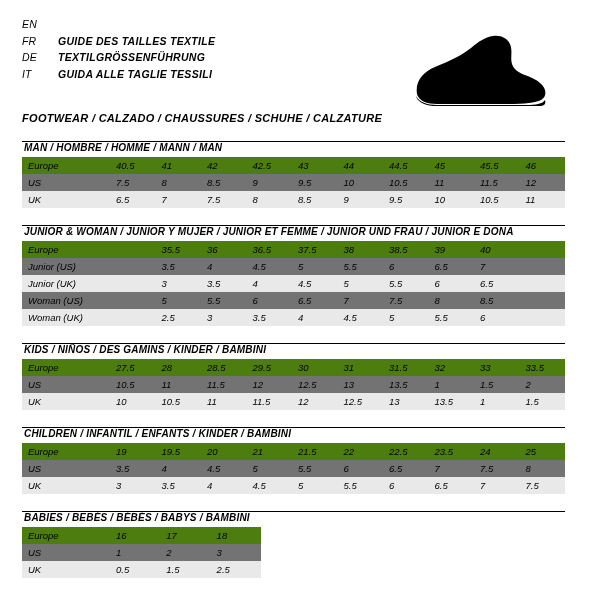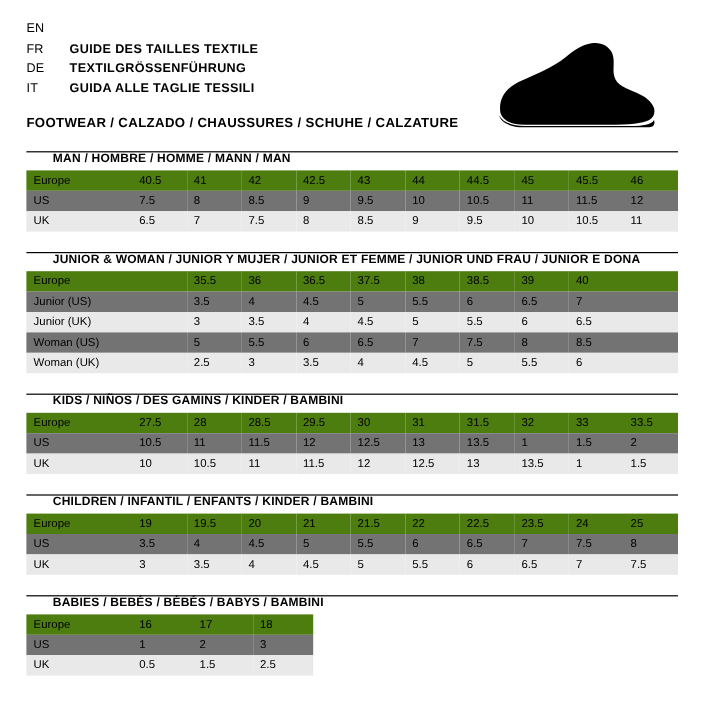--- a/index.html
+++ b/index.html
@@ -13,20 +13,21 @@
     font-family: "Liberation Sans", sans-serif;
     color: #000000;
     overflow: hidden;
   }
   .page {
     position: relative;
     width: 587px;
     height: 600px;
     box-sizing: border-box;
     padding: 16px 22px 0 22px;
+    font-style: italic;
   }
 
   
   .header {
     position: relative;
   }
   .lang-row {
     display: flex;
     align-items: baseline;
     font-size: 10.5px;
@@ -36,21 +37,21 @@
   .lang-code {
     width: 36px;
     flex: 0 0 36px;
     font-weight: normal;
   }
   .lang-title {
     font-weight: bold;
     letter-spacing: 0.3px;
   }
   .footwear-line {
-    margin-top: 15px;
+    margin-top: 30px;
     font-size: 11px;
     font-weight: bold;
     letter-spacing: 0.3px;
   }
 
   
   .shoe {
     position: absolute;
     top: 18px;
     right: 18px;
@@ -60,21 +61,20 @@
 
   
   .section {
     margin-top: 17px;
   }
   .section-title {
     font-size: 10px;
     font-weight: bold;
     letter-spacing: 0.2px;
     padding: 0 0 4px 2px;
-    margin-left: 20px;
   }
   table.size-table {
     border-collapse: collapse;
     font-size: 9.5px;
     width: 100%;
     table-layout: fixed;
   }
   table.size-table.narrow-babies {
     width: 44%;
   }

